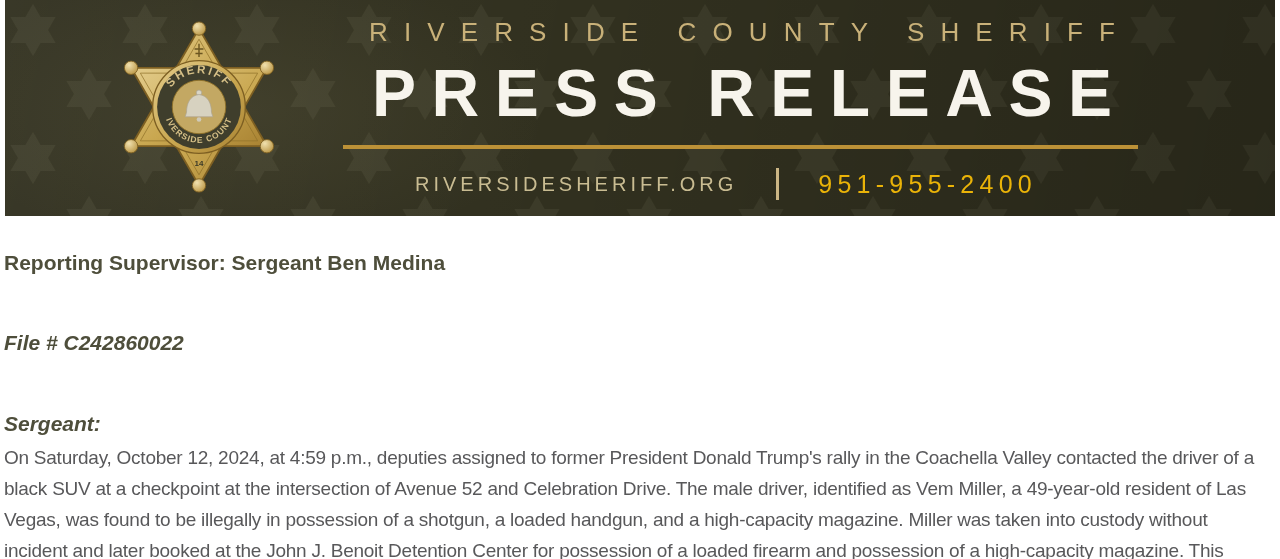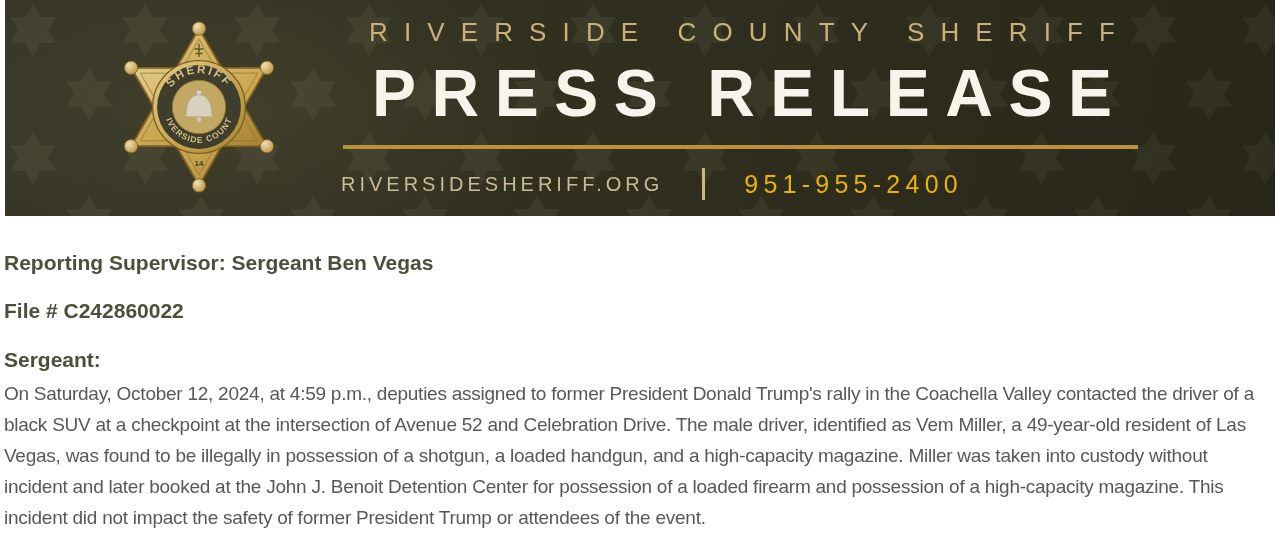--- a/index.html
+++ b/index.html
@@ -25,32 +25,32 @@
   .agency-line{
     top:17px;font-size:26px;font-weight:normal;letter-spacing:0.62em;text-indent:0.62em;
     color:#c9b179;
   }
   .press-line{
     top:52px;font-size:66px;font-weight:bold;letter-spacing:0.235em;text-indent:0.235em;
     color:#f7f4ec;line-height:1.25;
   }
   .gold-rule{position:absolute;top:145px;left:338px;width:795px;height:4px;background:#bc9137;}
   .contact-row{
-    position:absolute;top:163px;left:336px;width:798px;height:42px;
-    display:flex;align-items:center;gap:39px;
+    position:absolute;top:163px;left:322px;width:798px;height:42px;
+    display:flex;align-items:center;justify-content:center;gap:39px;
   }
   .site-text{font-size:20px;letter-spacing:0.20em;color:#c9bc92;}
   .pipe-divider{width:3px;height:32px;background:#cbb685;}
   .phone-text{font-size:25px;letter-spacing:0.21em;color:#eab308;}
   
   .content{position:absolute;left:0;top:216px;width:1280px;padding:0;color:#565654;}
   .meta-line{
     margin:34px 0 0 4px;font-size:21px;font-weight:bold;line-height:1.25;color:#4e4e3b;
   }
-  .meta-gap{margin-top:22px;}
+  .meta-gap{margin-top:54px;font-style:italic;}
   .details-paragraph{
     margin:5px 8px 0 4px;font-size:19px;line-height:31px;letter-spacing:-0.25px;color:#58585a;
   }
 </style>
 </head>
 <body>
 
 <div class="banner">
 
   <svg class="stars-svg" xmlns="http://www.w3.org/2000/svg" width="1270" height="216">
@@ -134,17 +134,17 @@
   <div class="gold-rule"></div>
 
   <div class="contact-row">
     <span class="site-text">RIVERSIDESHERIFF.ORG</span>
     <span class="pipe-divider"></span>
     <span class="phone-text">951-955-2400</span>
   </div>
 </div>
 
 <div class="content">
-  <p class="meta-line">Reporting Supervisor: Sergeant Ben Vegas</p>
+  <p class="meta-line">Reporting Supervisor: Sergeant Ben Medina</p>
   <p class="meta-line meta-gap">File # C242860022</p>
   <p class="meta-line meta-gap">Sergeant:</p>
   <p class="details-paragraph">On Saturday, October 12, 2024, at 4:59 p.m., deputies assigned to former President Donald Trump's rally in the Coachella Valley contacted the driver of a black SUV at a checkpoint at the intersection of Avenue 52 and Celebration Drive. The male driver, identified as Vem Miller, a 49-year-old resident of Las Vegas, was found to be illegally in possession of a shotgun, a loaded handgun, and a high-capacity magazine. Miller was taken into custody without incident and later booked at the John J. Benoit Detention Center for possession of a loaded firearm and possession of a high-capacity magazine. This incident did not impact the safety of former President Trump or attendees of the event.</p>
 </div>
 
 </body></html>

